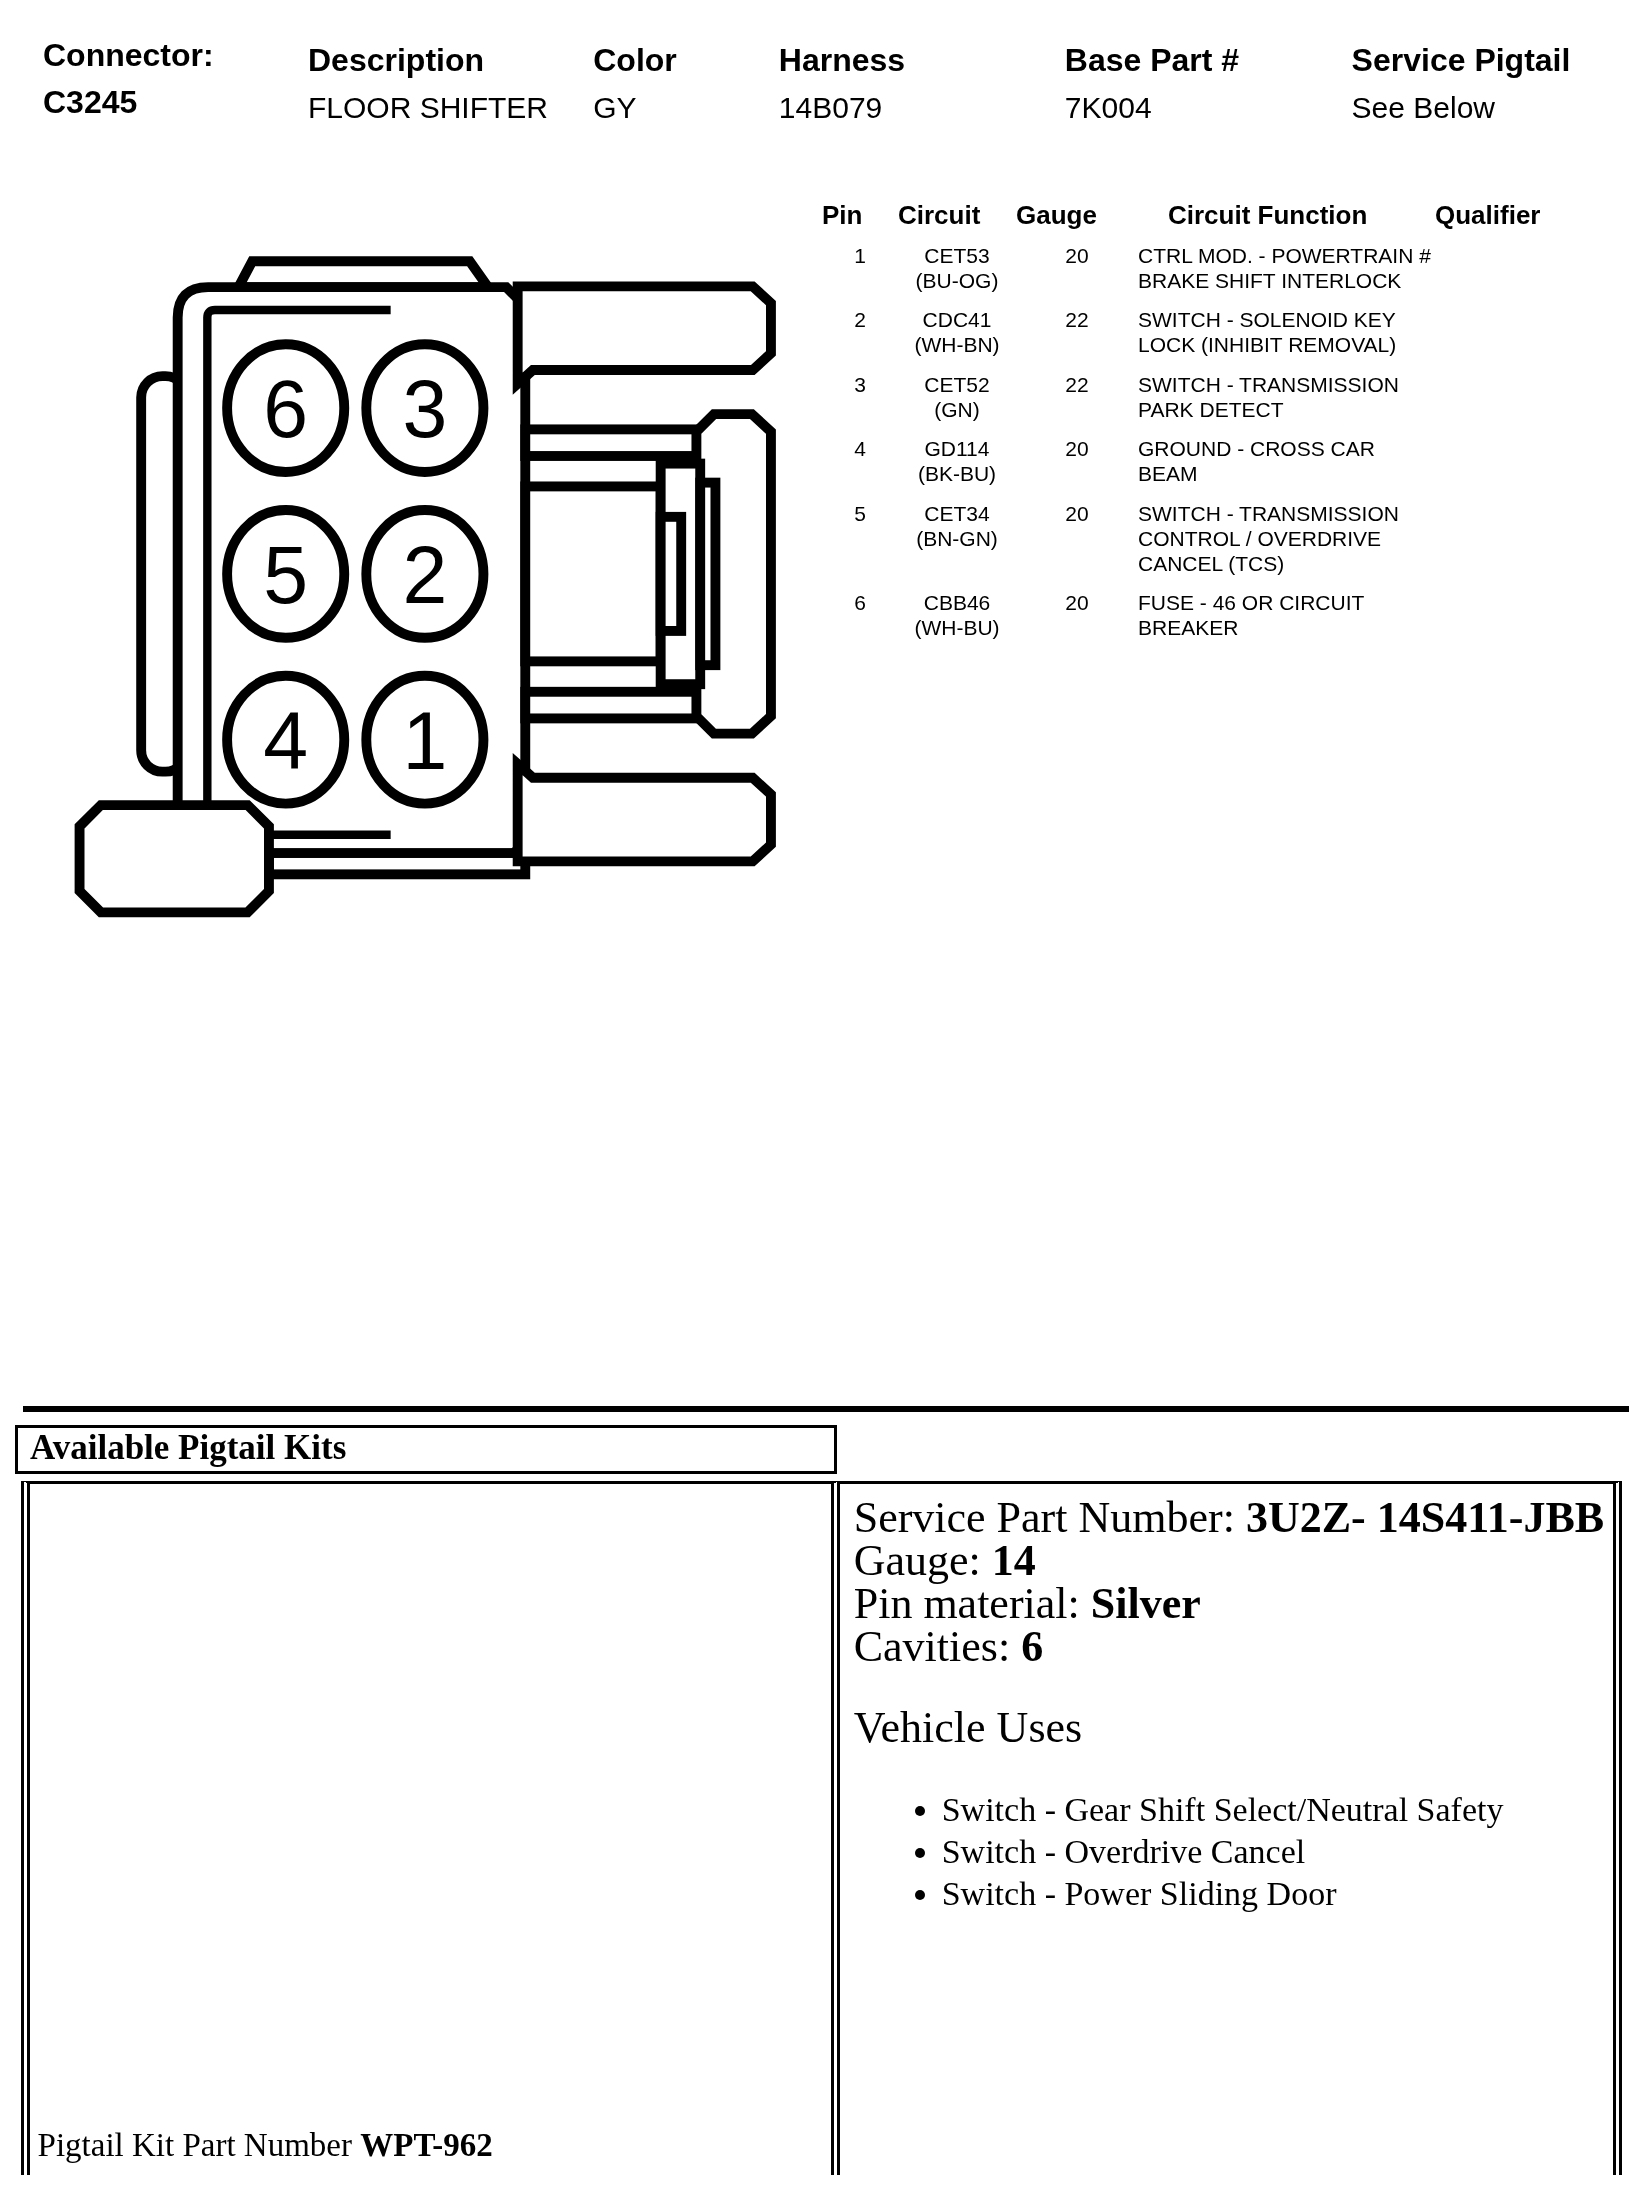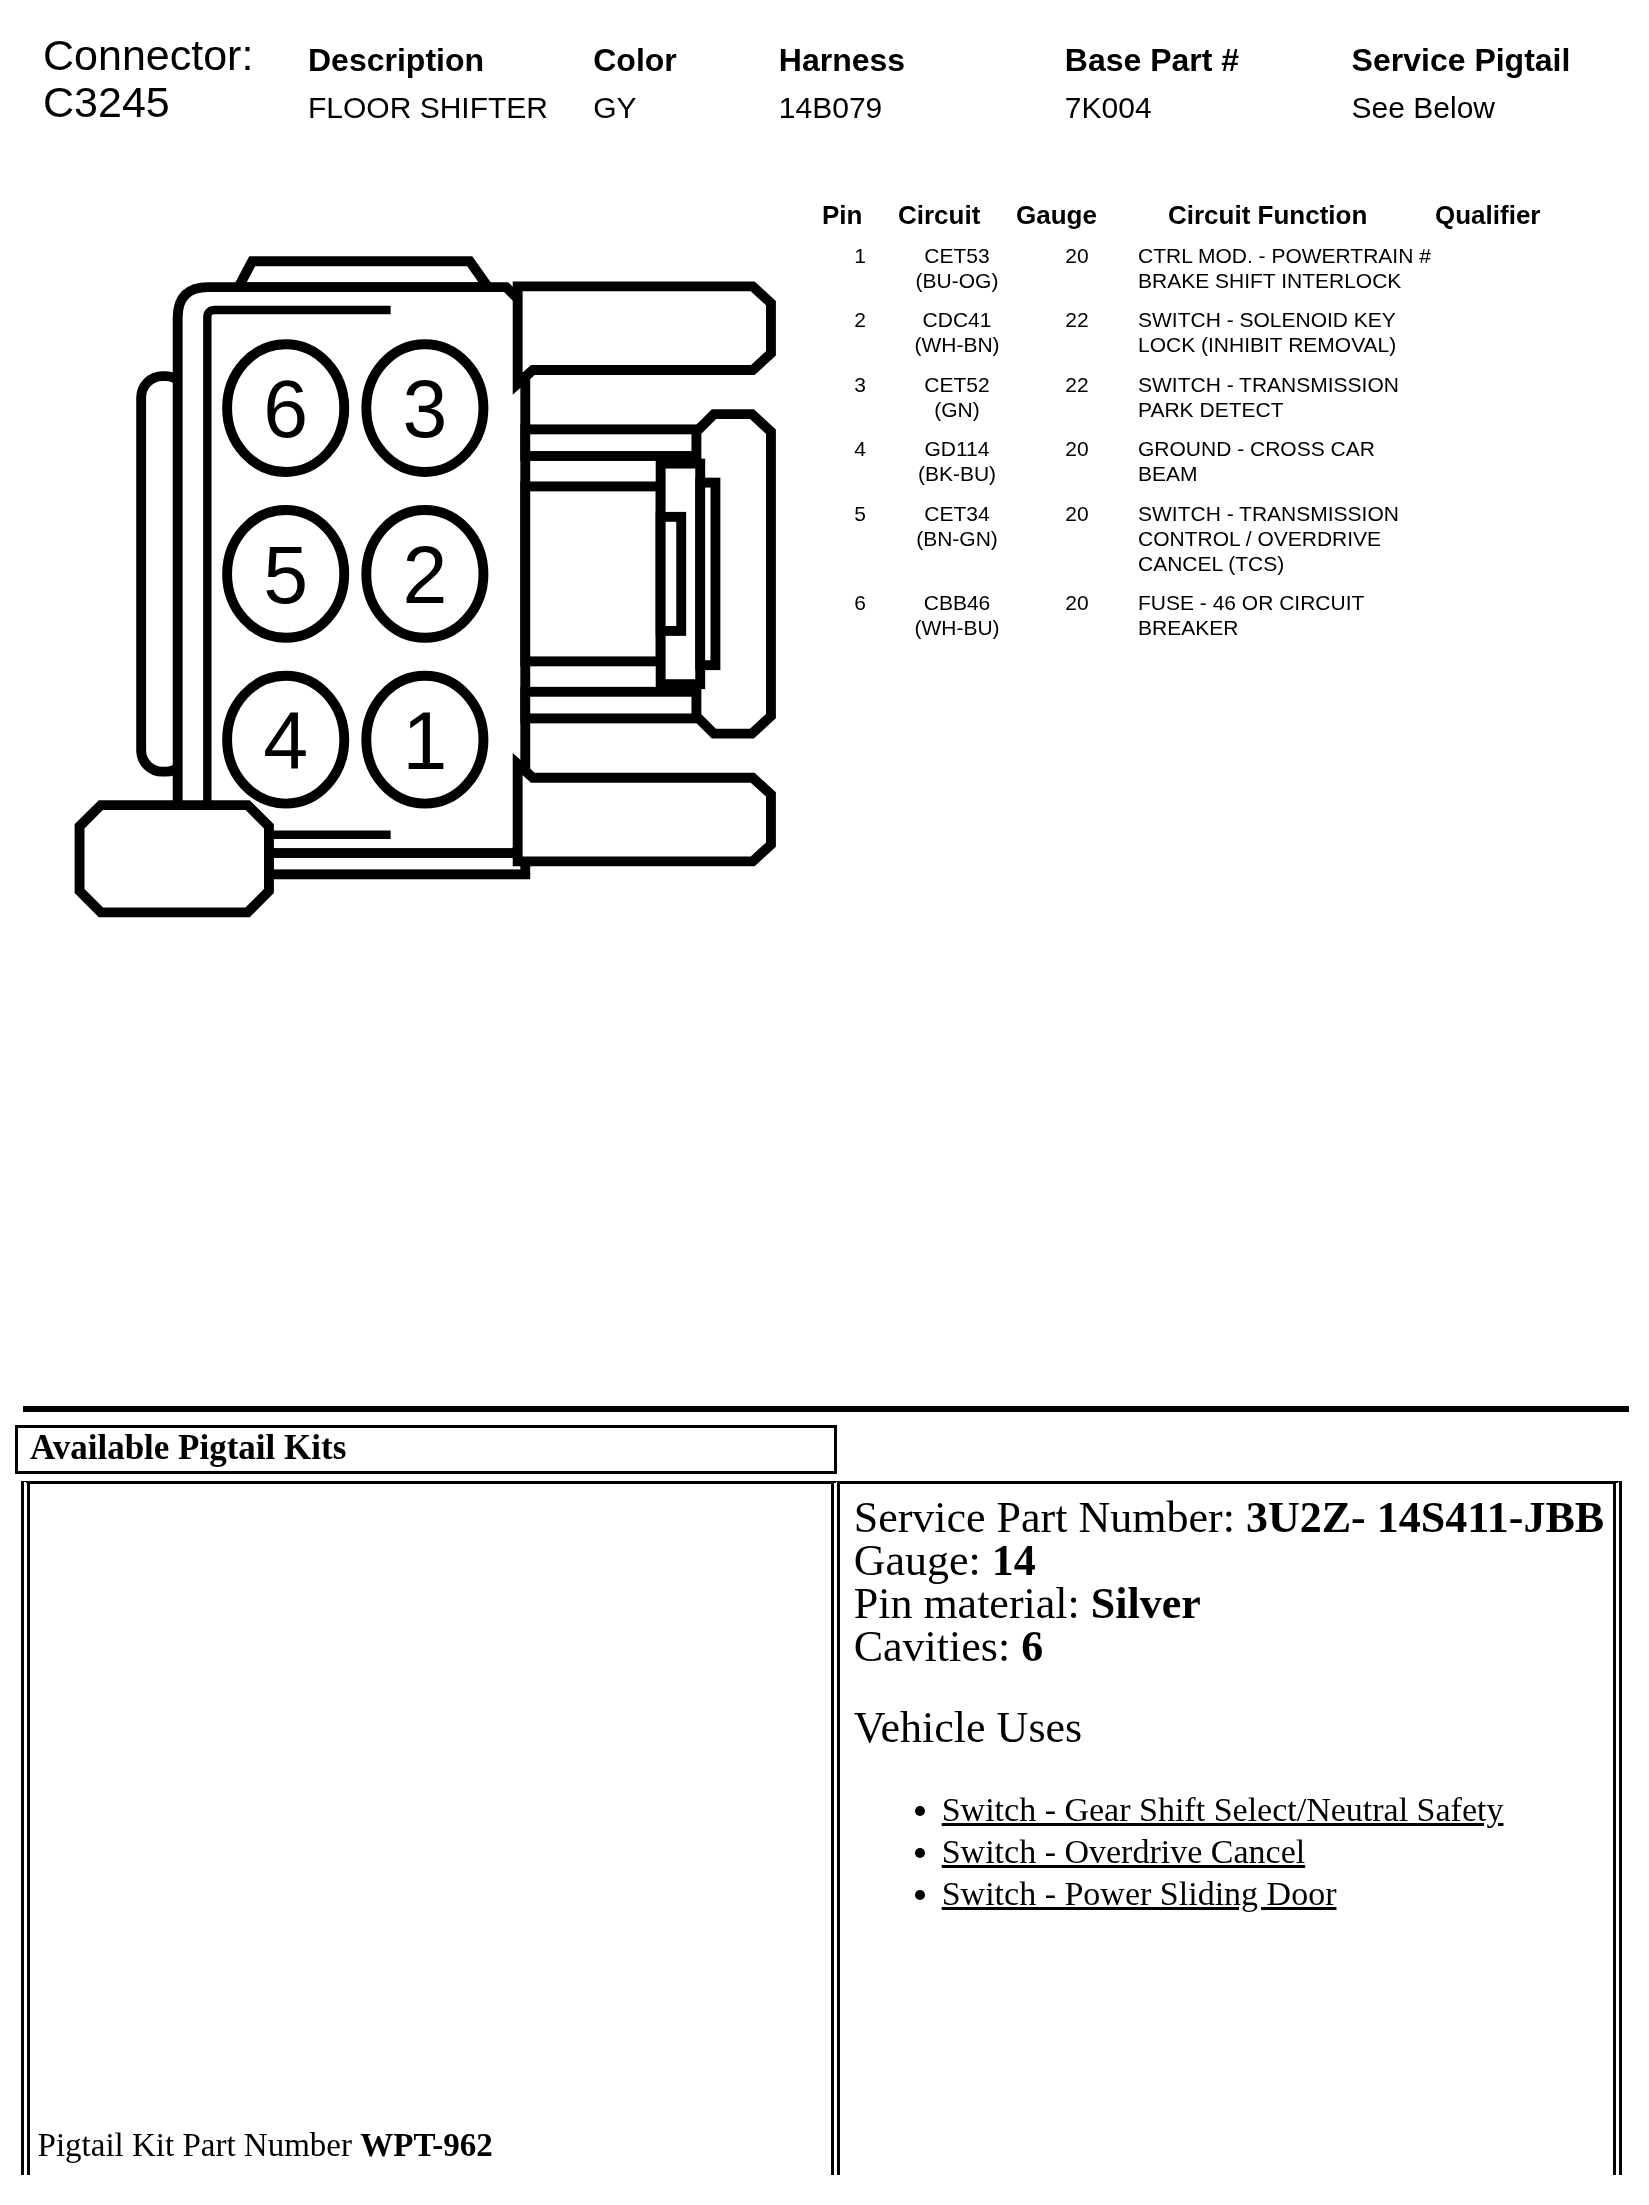--- a/index.html
+++ b/index.html
@@ -1,21 +1,21 @@
 <!DOCTYPE html>
 <html style="font-size:12px"><head>
 <meta charset="utf-8">
 <style>
   html,body{margin:0;padding:0;}
   body{width:1650px;height:2205px;background:#ffffff;position:relative;overflow:hidden;
        font-family:"Liberation Sans", sans-serif;color:#000;}
   .abs{position:absolute;}
 
   
-  .brand{left:43px;top:32px;font-weight:normal;font-size:43px;line-height:47px;}
+  .brand{left:43px;top:32px;font-weight:bold;font-size:32px;line-height:47px;}
   .meta-col{top:43px;transform:translateX(-50%);white-space:nowrap;}
   .m-label{font-weight:bold;font-size:32px;line-height:35px;}
   .m-value{font-size:30px;line-height:35px;margin-top:12px;}
 
   
   .pin-table{left:822px;top:202px;width:818px;}
   .pt-grid{display:grid;grid-template-columns:76px 118px 122px 297px 205px;}
   .pt-head{font-weight:bold;font-size:26px;line-height:27px;text-align:left;margin-bottom:13.7px;}
   .pt-head .h-func{padding-left:30px;}
   .pt-rows{row-gap:14.5px;}
@@ -38,21 +38,21 @@
                   display:flex;padding-left:12px;
                   font-weight:bold;font-size:35px;}
   .cell-left{left:21px;top:1481px;width:819px;height:694px;box-sizing:border-box;
              border-top:3.8px solid #000;border-left:9px double #000;border-right:9px double #000;}
   .kit-part{position:absolute;left:7.6px;top:643px;margin:0;font-size:33px;white-space:nowrap;}
   .cell-right{left:840px;top:1481px;width:782px;height:694px;box-sizing:border-box;
               border-top:3.8px solid #000;border-right:9px double #000;
               padding:12px 0 0 13.7px;}
   .cell-right p{margin:0;font-size:44px;line-height:43px;white-space:nowrap;}
   .vu-title{margin-top:38px !important;}
-  .vu-list{margin:40px 0 0 0;padding:0 0 0 88px;text-decoration:underline;}
+  .vu-list{margin:40px 0 0 0;padding:0 0 0 88px;}
   .vu-list li{font-size:34px;line-height:42px;}
   b{font-weight:bold;}
 </style>
 </head>
 <body>
 
 <div class="page">
 
   <header>
     <div class="abs brand">

